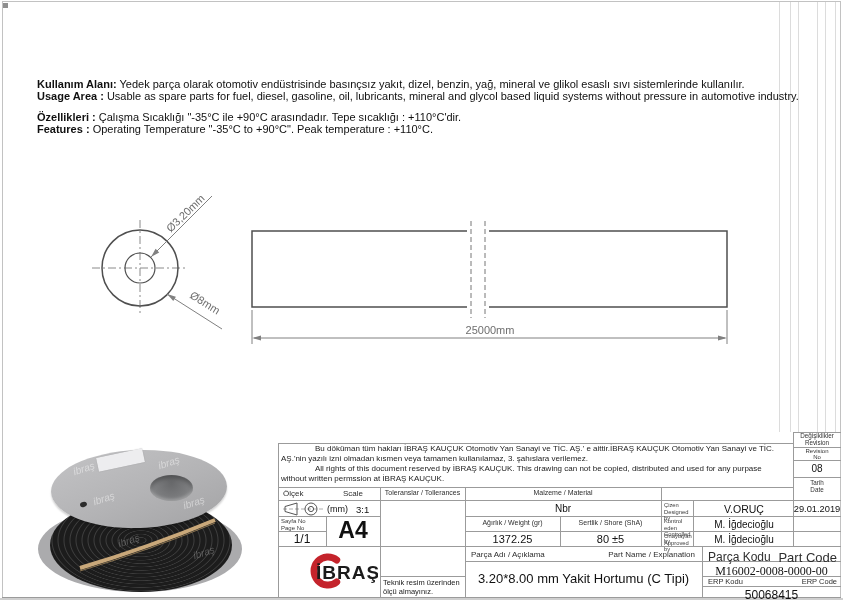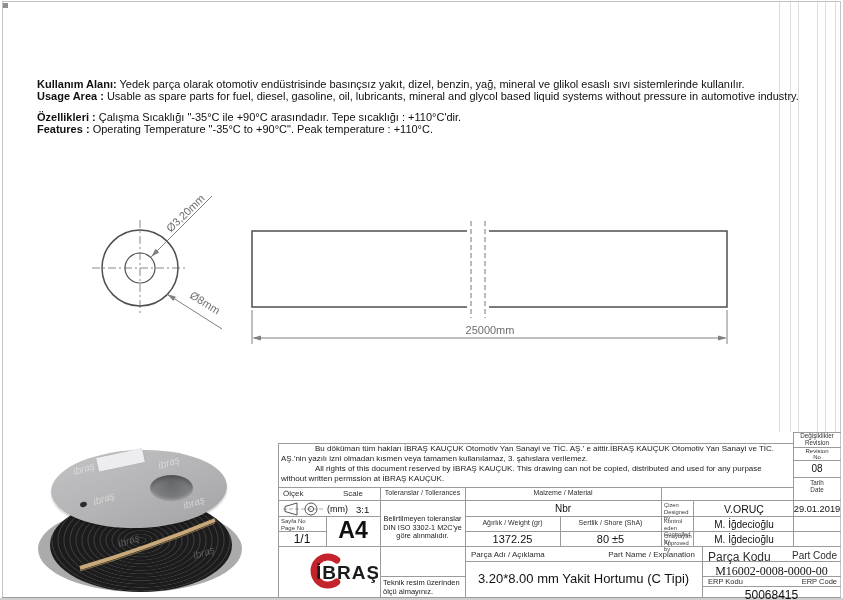--- a/index.html
+++ b/index.html
@@ -162,42 +162,41 @@
     <div>Çizen</div>
     <div>Designed by</div>
   </div>
   <div class="cellc" style="left:693px;top:503px;width:102px;font-size:10.5px;">V.ORUÇ</div>
 
   <div class="lbl-stack" style="left:281px;top:518px;width:44px;font-size:6px;line-height:6.6px;">
     <div>Sayfa No</div>
     <div>Page No</div>
   </div>
   <div class="cellc" style="left:326px;top:517px;width:54px;font-size:23px;font-weight:bold;">A4</div>
-  <div class="cellc" style="left:382px;top:515px;width:81px;font-size:7.3px;line-height:8.6px;white-space:normal;color:#222;">Belirtilmeyen toleranslar DIN ISO 3302-1 M2C'ye göre alınmalıdır.</div>
   <div class="cellc hdr7" style="left:465px;top:519px;width:95px;">Ağırlık / Weight (gr)</div>
   <div class="cellc hdr7" style="left:560px;top:519px;width:101px;">Sertlik / Shore (ShA)</div>
   <div class="lbl-stack" style="left:664px;top:518px;width:30px;">
     <div>Kontrol eden</div>
     <div>Controlled by</div>
   </div>
   <div class="cellc" style="left:693px;top:519px;width:102px;font-size:10px;">M. İğdecioğlu</div>
 
   <div class="cellc" style="left:278px;top:532px;width:48px;font-size:12px;">1/1</div>
   <div class="cellc" style="left:465px;top:533px;width:95px;font-size:11px;">1372.25</div>
   <div class="cellc" style="left:560px;top:533px;width:101px;font-size:11px;">80 ±5</div>
   <div class="lbl-stack" style="left:664px;top:533px;width:30px;">
     <div>Onaylayan</div>
     <div>Approved by</div>
   </div>
   <div class="cellc" style="left:693px;top:534px;width:102px;font-size:10px;">M. İğdecioğlu</div>
 
   <div class="txt" style="left:471px;top:550px;font-size:8px;color:#2e2e2e;">Parça Adı / Açıklama</div>
   <div class="txt" style="right:148px;top:550px;font-size:8px;color:#2e2e2e;">Part Name / Explanation</div>
   <div class="txt" style="left:708px;top:550px;font-size:12px;color:#2e2e2e;">Parça Kodu</div>
-  <div class="txt" style="right:6px;top:550px;font-size:10px;color:#2e2e2e;">Part Code</div>
+  <div class="txt" style="right:6px;top:550px;font-size:13px;color:#2e2e2e;">Part Code</div>
 
   <div class="cellc" style="left:465px;top:571px;width:237px;font-size:13px;">3.20*8.00 mm Yakit Hortumu (C Tipi)</div>
   <div class="cellc" style="left:702px;top:564px;width:139px;font-size:12px;font-family:Liberation Serif, serif;">M16002-0008-0000-00</div>
   <div class="txt" style="left:708px;top:577px;font-size:7.5px;color:#2e2e2e;">ERP Kodu</div>
   <div class="txt" style="right:6px;top:577px;font-size:7.5px;color:#2e2e2e;">ERP Code</div>
   <div class="cellc" style="left:702px;top:588px;width:139px;font-size:12px;">50068415</div>
 
   <svg style="position:absolute;left:288px;top:551px;" width="90" height="40" viewBox="0 0 90 40">
     <path d="M48.7,31 A14,14 0 1 1 48.7,9" fill="none" stroke="#c4232b" stroke-width="7" stroke-linecap="round"></path>
     <text x="28" y="28" font-size="19" font-weight="bold" fill="#1b1b1b" letter-spacing="1">İBRAŞ</text>

